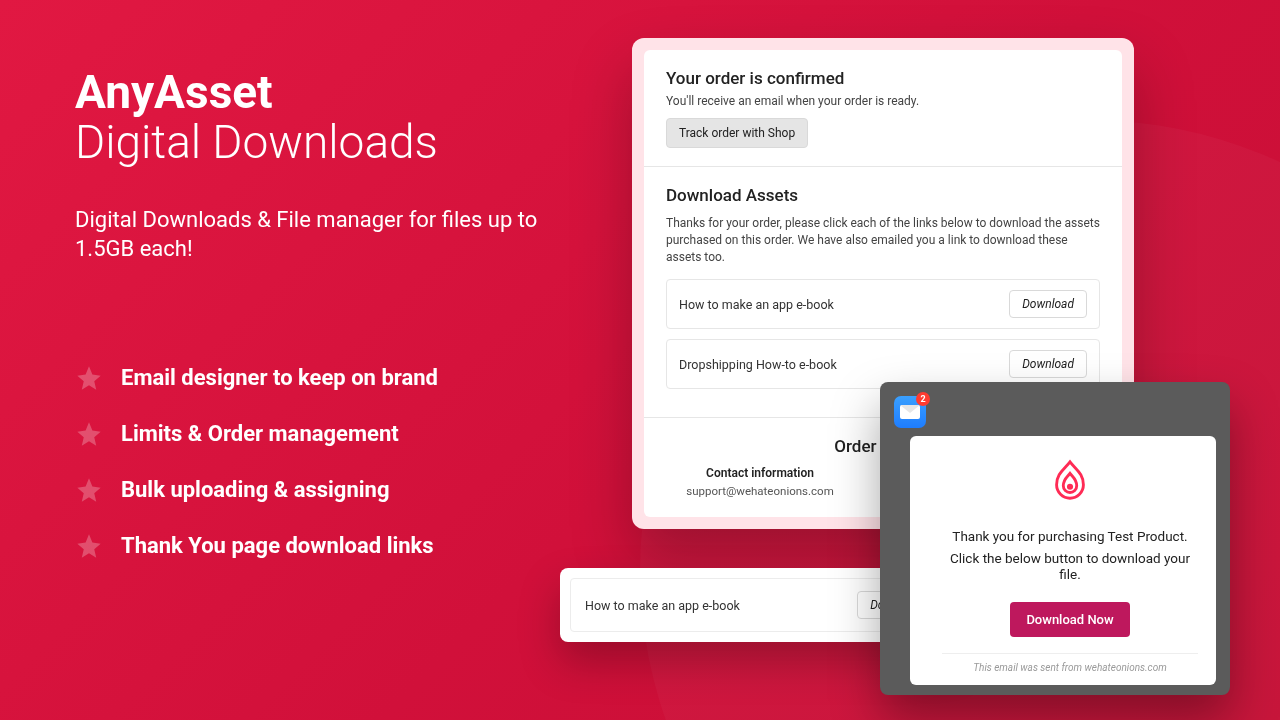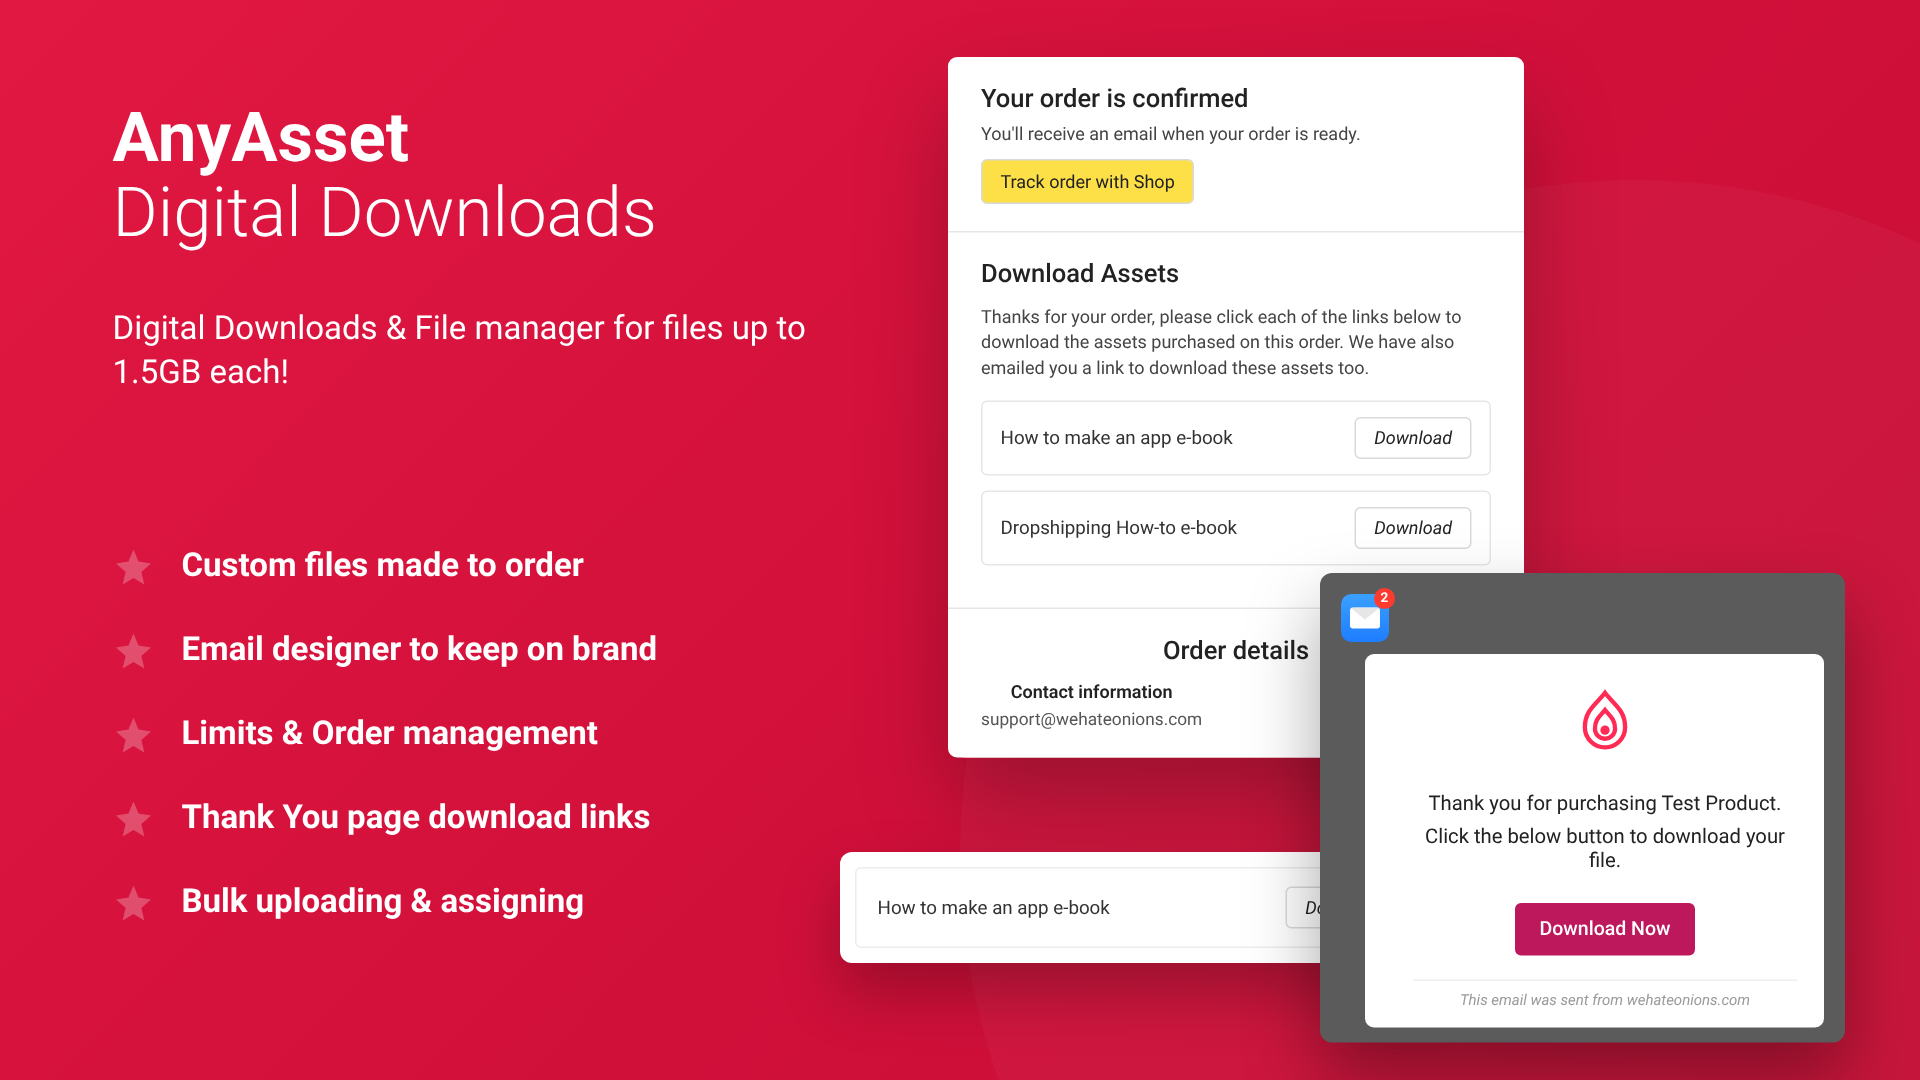--- a/index.html
+++ b/index.html
@@ -8,27 +8,27 @@
   .bg-circle { position:absolute; right:-260px; top:120px; width:900px; height:900px; border-radius:50%; background:rgba(255,255,255,0.03); }
   .left { position:absolute; left:75px; top:68px; color:#fff; width:520px; }
   .title-bold { font-size:46px; font-weight:700; line-height:1.05; }
   .title-light { font-size:46px; font-weight:300; line-height:1.05; margin-top:2px; }
   .subtitle { margin-top:38px; font-size:22px; font-weight:400; line-height:1.35; color:#fff; }
   .features { margin-top:100px; }
   .feature { display:flex; align-items:center; margin-bottom:28px; }
   .star { width:28px; height:28px; margin-right:18px; flex-shrink:0; }
   .feature-text { font-size:22px; font-weight:700; color:#fff; }
   
-  .order-panel { position:absolute; left:632px; top:38px; width:384px; background:#ffe3e8; border-radius:12px; box-shadow:0 30px 60px rgba(0,0,0,0.25); }
+  .order-panel { position:absolute; left:632px; top:38px; width:502px; background:#ffe3e8; border-radius:12px; padding:12px; box-shadow:0 30px 60px rgba(0,0,0,0.25); }
   .order-inner { background:#fff; border-radius:6px; }
   .section { padding:18px 22px; border-bottom:1px solid #e6e6e6; }
   .section:last-child { border-bottom:none;text-align:center; }
   .sec-title { font-size:17px; font-weight:500; color:#222; }
   .sec-sub { font-size:12px; color:#444; margin-top:6px; }
-  .track-btn { display:inline-block; margin-top:10px; padding:7px 12px; border:1px solid #d9d9d9; border-radius:4px; font-size:12px; color:#222; background:#fde047; }
+  .track-btn { display:inline-block; margin-top:10px; padding:7px 12px; border:1px solid #d9d9d9; border-radius:4px; font-size:12px; color:#222; background:#e5e5e5; }
   .dl-intro { font-size:12px; color:#444; margin:10px 0 14px 0; line-height:1.4; }
   .asset-row { display:flex; align-items:center; justify-content:space-between; border:1px solid #e6e6e6; border-radius:4px; padding:10px 12px; margin-bottom:10px; }
   .asset-name { font-size:12.5px; color:#333; }
   .dl-btn { padding:6px 12px; border:1px solid #d9d9d9; border-radius:4px; font-size:12px; background:#fff; color:#222;font-style:italic; }
   .order-details { display:flex; gap:58px; }
   .od-col { flex:1; }
   .od-h { font-size:12px; font-weight:600; color:#222; margin-top:10px; }
   .od-v { font-size:11.5px; color:#555; margin-top:4px; }
   .visa { display:inline-block; padding:1px 4px; border:1px solid #ccc; border-radius:2px; font-size:8px; font-weight:700; color:#1a1f71; letter-spacing:0.5px; margin-right:4px; background:#fff; }
   
@@ -55,45 +55,39 @@
   <div class="left">
     <div class="title-bold">AnyAsset</div>
     <div class="title-light">Digital Downloads</div>
     <div class="subtitle">Digital Downloads &amp; File manager for files up to 1.5GB each!</div>
 
     <div class="features">
       <div class="feature">
         <svg class="star" viewBox="0 0 24 24" fill="rgba(255,255,255,0.25)">
             <path d="M12 2l2.9 6.9L22 10l-5.5 4.8L18.2 22 12 18.3 5.8 22l1.7-7.2L2 10l7.1-1.1z"></path>
           </svg>
-        <div class="feature-text">Custom files made to order</div>
-      </div>
-      <div class="feature">
-        <svg class="star" viewBox="0 0 24 24" fill="rgba(255,255,255,0.25)">
-            <path d="M12 2l2.9 6.9L22 10l-5.5 4.8L18.2 22 12 18.3 5.8 22l1.7-7.2L2 10l7.1-1.1z"></path>
-          </svg>
         <div class="feature-text">Email designer to keep on brand</div>
       </div>
       <div class="feature">
         <svg class="star" viewBox="0 0 24 24" fill="rgba(255,255,255,0.25)">
             <path d="M12 2l2.9 6.9L22 10l-5.5 4.8L18.2 22 12 18.3 5.8 22l1.7-7.2L2 10l7.1-1.1z"></path>
           </svg>
         <div class="feature-text">Limits &amp; Order management</div>
       </div>
       <div class="feature">
         <svg class="star" viewBox="0 0 24 24" fill="rgba(255,255,255,0.25)">
             <path d="M12 2l2.9 6.9L22 10l-5.5 4.8L18.2 22 12 18.3 5.8 22l1.7-7.2L2 10l7.1-1.1z"></path>
           </svg>
-        <div class="feature-text">Thank You page download links</div>
+        <div class="feature-text">Bulk uploading &amp; assigning</div>
       </div>
       <div class="feature">
         <svg class="star" viewBox="0 0 24 24" fill="rgba(255,255,255,0.25)">
             <path d="M12 2l2.9 6.9L22 10l-5.5 4.8L18.2 22 12 18.3 5.8 22l1.7-7.2L2 10l7.1-1.1z"></path>
           </svg>
-        <div class="feature-text">Bulk uploading &amp; assigning</div>
+        <div class="feature-text">Thank You page download links</div>
       </div>
     </div>
   </div>
 
   <div class="order-panel">
     <div class="order-inner">
       <div class="section">
         <div class="sec-title">Your order is confirmed</div>
         <div class="sec-sub">You'll receive an email when your order is ready.</div>
         <div class="track-btn">Track order with Shop</div>

